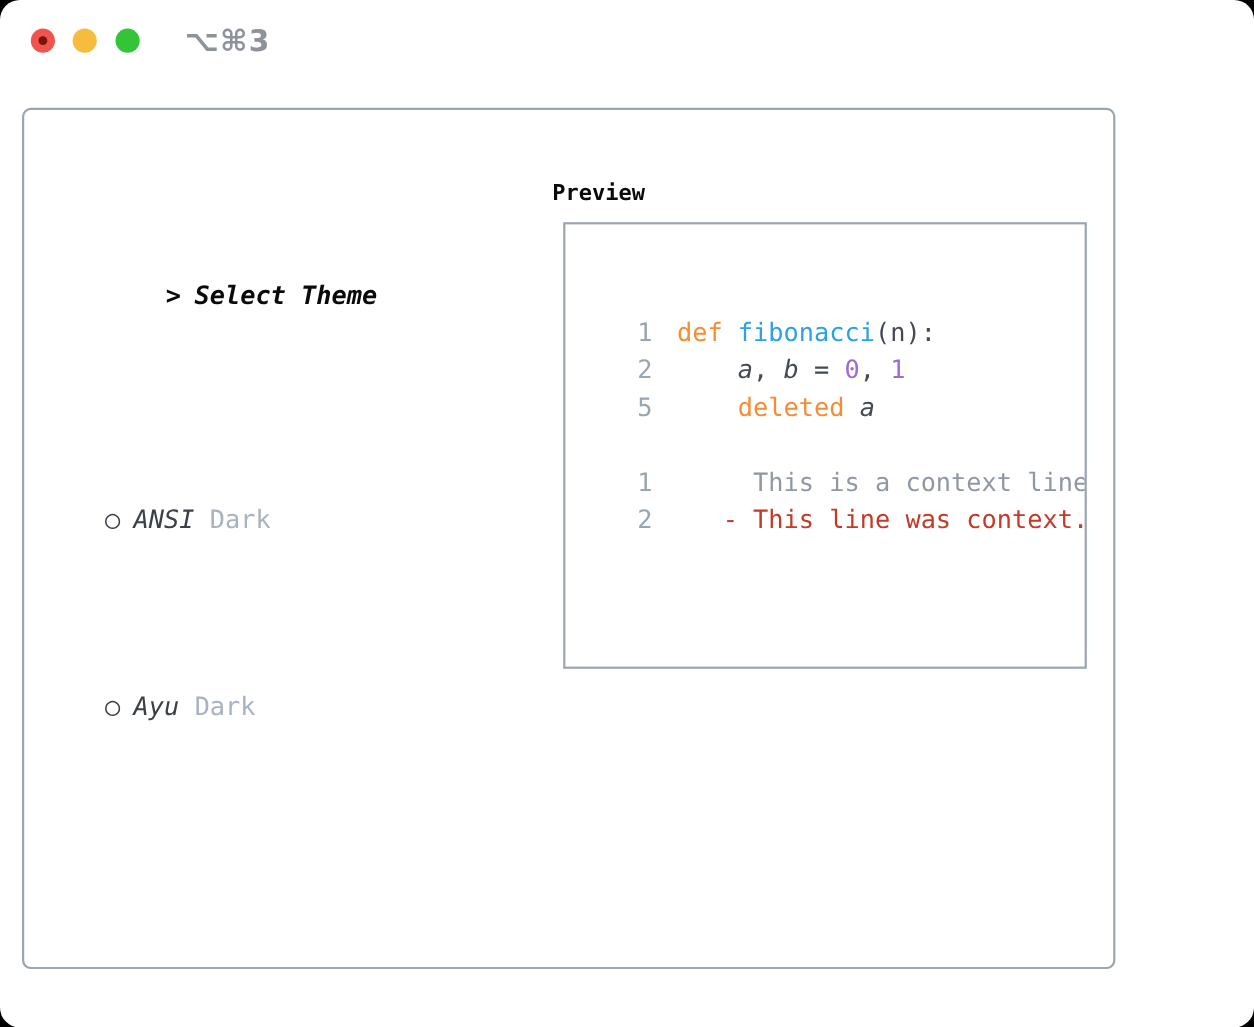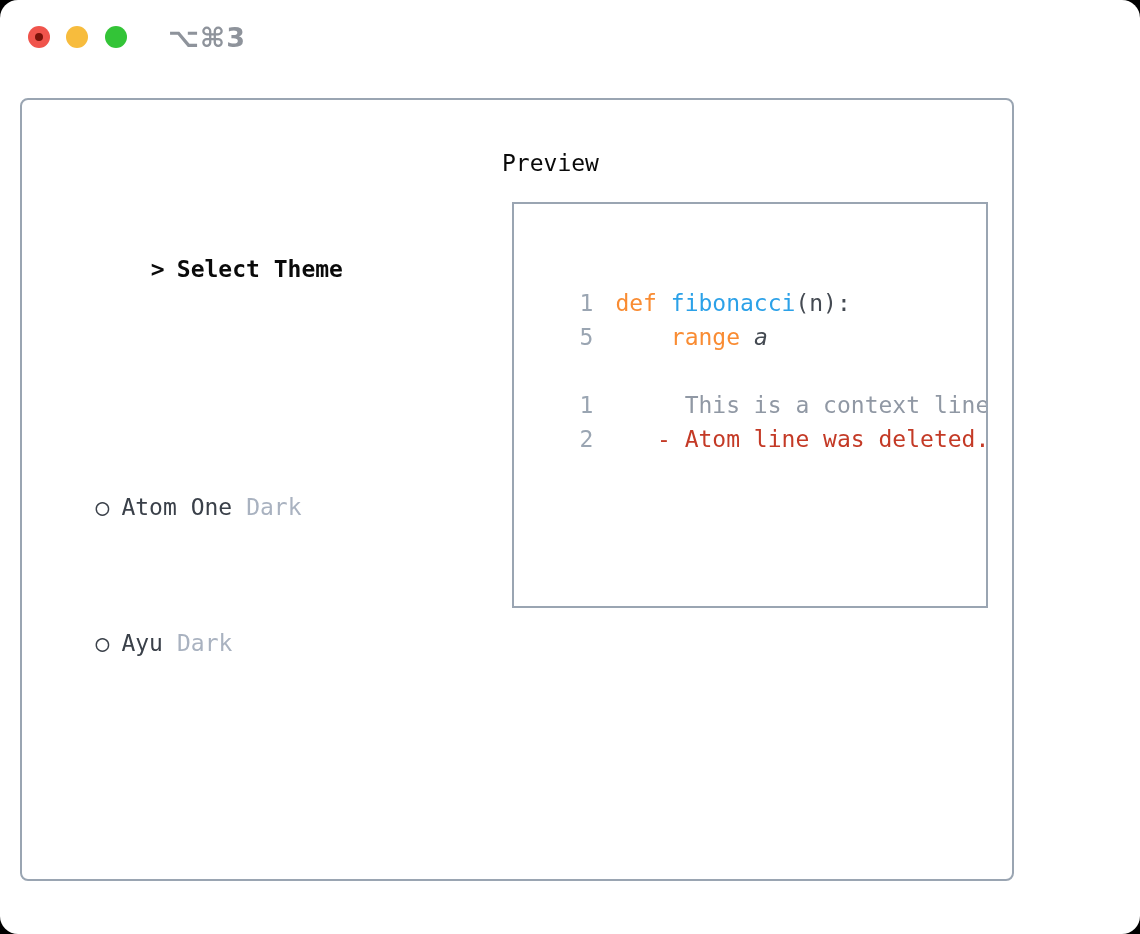--- a/index.html
+++ b/index.html
@@ -26,27 +26,27 @@
   .light.green{left:105px;background:var(--traffic_green);}
   .win-title{position:absolute;left:168px;top:22px;font-family:"DejaVu Sans","Liberation Sans",sans-serif;
     font-size:27px;font-weight:600;color:var(--title_gray);letter-spacing:1px;}
   
   .panel{position:absolute;left:20px;top:98px;width:994px;height:783px;border:2px solid var(--border_gray);
     border-radius:8px;background:var(--window_bg);}
   
   .left-col{position:absolute;left:18px;top:50px;font-size:23px;line-height:34px;white-space:pre;}
   .row{height:34px;}
   .row .marker{display:inline-block;width:26px;color:var(--item_text);}
-  .row .name{color:var(--item_text);}
+  .row .name{color:var(--item_text);font-style:italic;}
   .row .tag{color:var(--tag_gray);margin-left:14px;}
   .hdr-row .marker{color:var(--header_black);font-weight:700;}
   .hdr-row .name{color:var(--header_black);font-weight:700;}
   
-  .preview-title{position:absolute;left:480px;top:46px;height:34px;line-height:34px;font-size:23px;
-    font-weight:400;color:var(--header_black);}
+  .preview-title{position:absolute;left:480px;top:58px;height:34px;line-height:34px;font-size:20px;
+    font-weight:700;color:var(--header_black);}
   .preview-box{position:absolute;left:490px;top:102px;width:476px;height:406px;border:2px solid var(--border_gray);
     padding:48px 8px 0 10px;overflow:hidden;}
   .cline{height:34px;line-height:34px;font-size:23px;white-space:pre;}
   .cline .ln{display:inline-block;width:36px;color:var(--ln_gray);}
   .diff-block{margin-top:34px;}
   .t-kw{color:var(--kw_orange);}
   .t-fn{color:var(--fn_blue);}
   .t-num{color:var(--num_purple);}
   .t-sp{color:var(--special_pink);}
   .t-fg{color:var(--code_fg);}
@@ -68,24 +68,24 @@
   </div>
 
   <div class="panel">
 
     <div class="left-col">
       <div class="row hdr-row">
         <span class="marker">&gt;</span><span class="name">Select Theme</span>
       </div>
 
       <div>
+  <div class="row" data-selected="false">
+    <span class="marker">○</span><span class="name">ANSI</span><span class="tag">Dark</span>
+  </div>
 
-  <div class="row" data-selected="false">
-    <span class="marker">○</span><span class="name">Atom One</span><span class="tag">Dark</span>
-  </div>
 
   <div class="row" data-selected="false">
     <span class="marker">○</span><span class="name">Ayu</span><span class="tag">Dark</span>
   </div>
 
 
   
 
   
 
@@ -115,33 +115,36 @@
     </div>
 
     <div class="preview-title">Preview</div>
 
     <div class="preview-box">
       <div class="code-block">
   <div class="cline">
     <span class="ln">1</span><span class="ctext"><span class="t-kw">def </span><span class="t-fn">fibonacci</span><span class="t-fg">(n):</span></span>
   </div>
 
+  <div class="cline">
+    <span class="ln">2</span><span class="ctext"><span class="t-fg">    </span><span class="t-var">a</span><span class="t-fg">, </span><span class="t-var">b</span><span class="t-fg"> = </span><span class="t-num">0</span><span class="t-fg">, </span><span class="t-num">1</span></span>
+  </div>
 
 
 
   <div class="cline">
-    <span class="ln">5</span><span class="ctext"><span class="t-fg">    </span><span class="t-kw">range</span><span class="t-fg"> </span><span class="t-var">a</span></span>
+    <span class="ln">5</span><span class="ctext"><span class="t-fg">    </span><span class="t-kw">deleted</span><span class="t-fg"> </span><span class="t-var">a</span></span>
   </div>
 </div>
       <div class="diff-block">
   <div class="cline">
     <span class="ln">1</span><span class="ctext"><span class="t-ctx">     This is a context line.</span></span>
   </div>
 
   <div class="cline">
-    <span class="ln">2</span><span class="ctext"><span class="t-del">   - Atom line was deleted.</span></span>
+    <span class="ln">2</span><span class="ctext"><span class="t-del">   - This line was context.</span></span>
   </div>
 
 </div>
     </div>
 
   </div>
 </div>
 
 </body></html>

